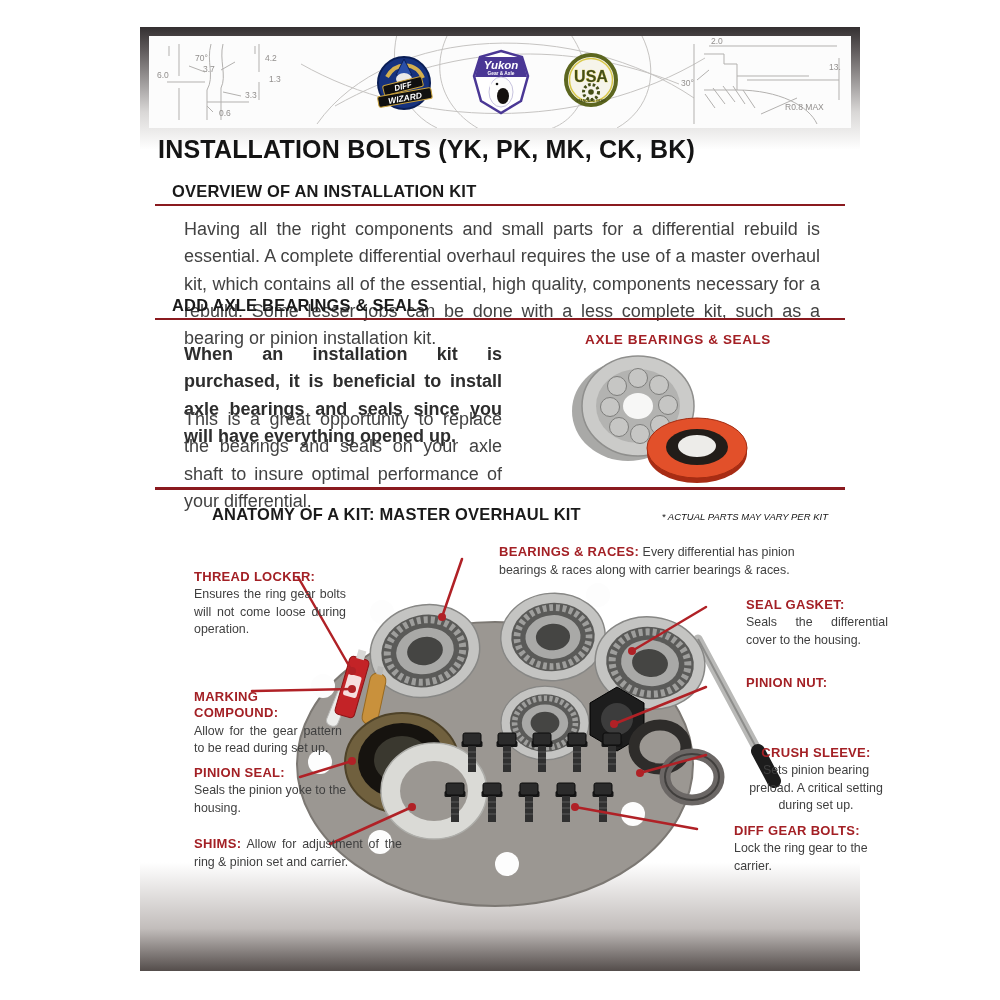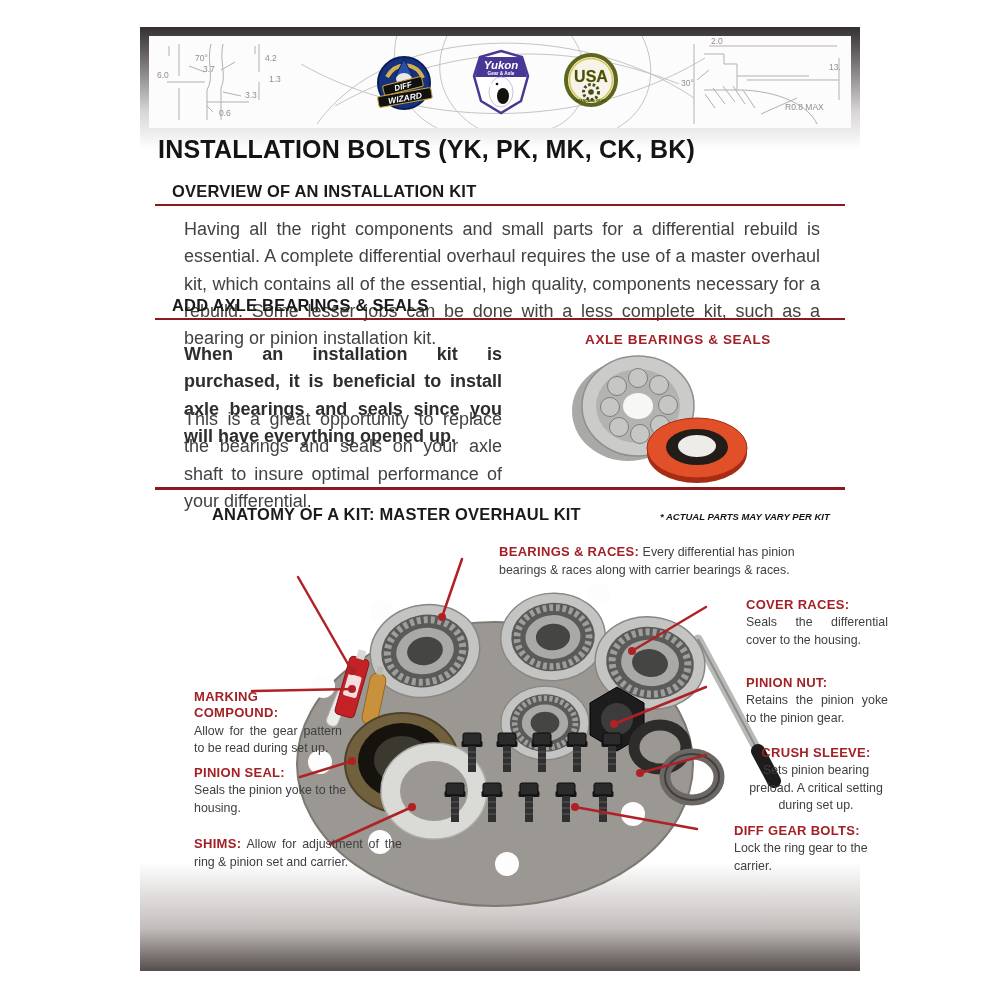--- a/index.html
+++ b/index.html
@@ -30,21 +30,21 @@
   .body-copy{
     position:absolute;font-size:18px;line-height:1.52;color:#424242;
     text-align:justify;
   }
   .bold-copy{font-weight:bold;color:#2d2d2d;}
   .photo-caption{
     position:absolute;font-size:13.5px;font-weight:bold;color:#a32025;
     letter-spacing:0.6px;text-align:center;white-space:nowrap;
   }
   .note{
-    position:absolute;font-size:9.5px;font-weight:bold;font-style:italic;
+    position:absolute;font-size:9.5px;font-weight:normal;font-style:italic;
     color:#141414;letter-spacing:0px;white-space:nowrap;
   }
   .callout{position:absolute;font-size:12.4px;line-height:1.42;color:#3f3f3f;padding-left:36px;}
   .callout .lbl{
     color:#a32025;font-weight:bold;font-size:13px;letter-spacing:0.3px;
   }
   .callout .lbl.block{display:block;margin-bottom:1px;line-height:1.25;}
   .callout.just{text-align:justify;}
   svg text{font-family:"Liberation Sans", sans-serif;}
 </style>
@@ -302,43 +302,46 @@
         <circle cx="500" cy="234" r="4" fill="#b02126" stroke="none"></circle>
       <path d="M557,290 L435,268"></path> 
         <circle cx="435" cy="268" r="4" fill="#b02126" stroke="none"></circle>
     </g>
   </svg>
 
   <div class="callout" style="left:323px;top:516px;width:302px;">
     <span class="lbl">BEARINGS &amp; RACES:</span><span> Every differential has pinion bearings &amp; races along with carrier bearings &amp; races.</span>
   </div>
 
+  <div class="callout just" style="left:18px;top:542px;width:152px;">
+    <span class="lbl block">THREAD LOCKER:</span>
+    <span>Ensures the ring gear bolts will not come loose during operation.</span>
+  </div>
 
   <div class="callout just" style="left:18px;top:662px;width:148px;">
     <span class="lbl block" style="width:110px;">MARKING COMPOUND:</span>
     <span>Allow for the gear pattern to be read during set up.</span>
   </div>
 
   <div class="callout" style="left:18px;top:738px;width:168px;">
     <span class="lbl block">PINION SEAL:</span>
     <span>Seals the pinion yoke to the housing.</span>
   </div>
 
   <div class="callout just" style="left:18px;top:808px;width:208px;">
     <span class="lbl">SHIMS:</span><span> Allow for adjustment of the ring &amp; pinion set and carrier.</span>
   </div>
 
   <div class="callout just" style="left:570px;top:570px;width:142px;">
-    <span class="lbl block">COVER RACES:</span>
+    <span class="lbl block">SEAL GASKET:</span>
     <span>Seals the differential cover to the housing.</span>
   </div>
 
   <div class="callout just" style="left:570px;top:648px;width:142px;">
     <span class="lbl block">PINION NUT:</span>
-    <span>Retains the pinion yoke to the pinion gear.</span>
   </div>
 
   <div class="callout" style="left:570px;top:718px;width:140px;text-align:center;">
     <span class="lbl block">CRUSH SLEEVE:</span>
     <span>Sets pinion bearing preload. A critical setting during set up.</span>
   </div>
 
   <div class="callout" style="left:558px;top:796px;width:158px;">
     <span class="lbl block">DIFF GEAR BOLTS:</span>
     <span>Lock the ring gear to the carrier.</span>

